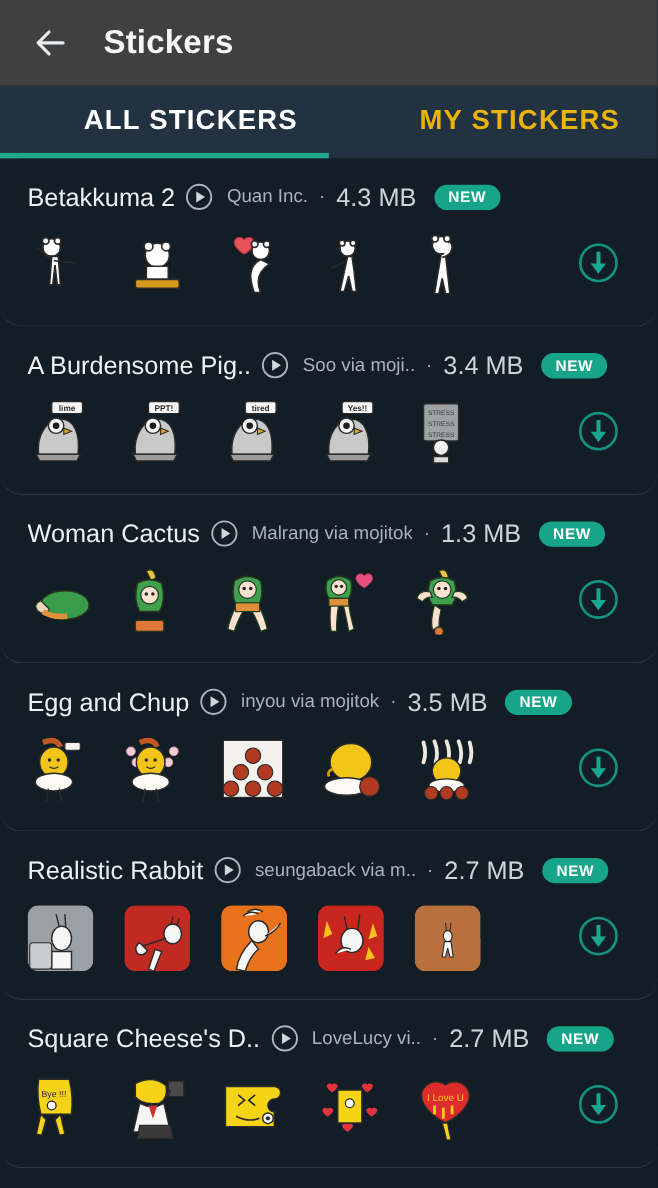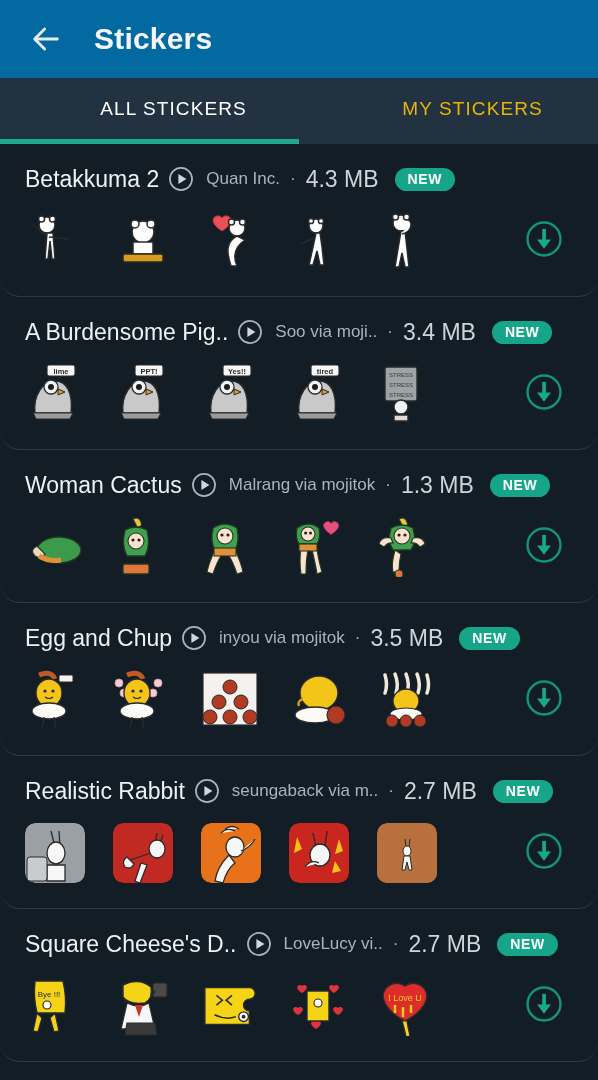--- a/index.html
+++ b/index.html
@@ -17,21 +17,21 @@
     height: 1080px;
     position: relative;
     background: #121d26;
     display: flex;
     flex-direction: column;
   }
 
   
   .appbar {
     height: 78px;
-    background: #0369a1;
+    background: #404040;
     display: flex;
     align-items: center;
     padding-left: 22px;
     flex: 0 0 auto;
   }
   .back-btn {
     width: 48px;
     height: 48px;
     display: flex;
     align-items: center;
@@ -55,22 +55,22 @@
     display: flex;
     position: relative;
     flex: 0 0 auto;
   }
   .tab {
     flex: 1 1 50%;
     display: flex;
     align-items: center;
     justify-content: center;
     cursor: pointer;
-    font-size: 19px;
-    font-weight: normal;
+    font-size: 25px;
+    font-weight: bold;
     letter-spacing: 1.1px;
     padding-bottom: 4px;
     margin-left: 48px;
   }
   .tab.active { color: #ffffff; }
   .tab.inactive { color: #eab308; }
   .tab-indicator {
     position: absolute;
     bottom: 0;
     left: 0;
@@ -332,32 +332,32 @@
                 <path d="M10 50 C8 32 18 18 30 18 C42 18 48 30 46 50 z" fill="#c9c9c9" stroke="#2a2a2a" stroke-width="1.4"></path>
                 <circle cx="26" cy="24" r="7" fill="#f4f4f4" stroke="#2a2a2a" stroke-width="1.3"></circle>
                 <circle cx="26" cy="24" r="3" fill="#1d1d1d"></circle>
                 <path d="M33 26 l7 3 l-7 3z" fill="#d8a326" stroke="#2a2a2a" stroke-width="1"></path>
                 <path d="M8 50 h40 l-3 6 h-34z" fill="#9b9b9b" stroke="#2a2a2a" stroke-width="1.2"></path>
               </svg>
             </div>
             <div class="thumb">
               <svg width="56" height="62" viewBox="0 0 56 62">
                 <rect x="22" y="2" width="28" height="11" rx="2" fill="#f7f7f7" stroke="#2a2a2a" stroke-width="1.2"></rect>
-                <text x="36" y="10.5" font-size="7.5" fill="#2a2a2a" text-anchor="middle" font-family="sans-serif" font-weight="bold">Yes!!</text>
+                <text x="36" y="10.5" font-size="7.5" fill="#2a2a2a" text-anchor="middle" font-family="sans-serif" font-weight="bold">tired</text>
                 <path d="M10 50 C8 32 18 18 30 18 C42 18 48 30 46 50 z" fill="#c9c9c9" stroke="#2a2a2a" stroke-width="1.4"></path>
                 <circle cx="26" cy="24" r="7" fill="#f4f4f4" stroke="#2a2a2a" stroke-width="1.3"></circle>
                 <circle cx="26" cy="24" r="3" fill="#1d1d1d"></circle>
                 <path d="M33 26 l7 3 l-7 3z" fill="#d8a326" stroke="#2a2a2a" stroke-width="1"></path>
                 <path d="M8 50 h40 l-3 6 h-34z" fill="#9b9b9b" stroke="#2a2a2a" stroke-width="1.2"></path>
               </svg>
             </div>
             <div class="thumb">
               <svg width="56" height="62" viewBox="0 0 56 62">
                 <rect x="22" y="2" width="28" height="11" rx="2" fill="#f7f7f7" stroke="#2a2a2a" stroke-width="1.2"></rect>
-                <text x="36" y="10.5" font-size="7.5" fill="#2a2a2a" text-anchor="middle" font-family="sans-serif" font-weight="bold">tired</text>
+                <text x="36" y="10.5" font-size="7.5" fill="#2a2a2a" text-anchor="middle" font-family="sans-serif" font-weight="bold">Yes!!</text>
                 <path d="M10 50 C8 32 18 18 30 18 C42 18 48 30 46 50 z" fill="#c9c9c9" stroke="#2a2a2a" stroke-width="1.4"></path>
                 <circle cx="26" cy="24" r="7" fill="#f4f4f4" stroke="#2a2a2a" stroke-width="1.3"></circle>
                 <circle cx="26" cy="24" r="3" fill="#1d1d1d"></circle>
                 <path d="M33 26 l7 3 l-7 3z" fill="#d8a326" stroke="#2a2a2a" stroke-width="1"></path>
                 <path d="M8 50 h40 l-3 6 h-34z" fill="#9b9b9b" stroke="#2a2a2a" stroke-width="1.2"></path>
               </svg>
             </div>
             <div class="thumb">
               <svg width="48" height="62" viewBox="0 0 48 62">
                 <rect x="8" y="4" width="32" height="34" rx="2" fill="#9ea3a6" stroke="#2a2a2a" stroke-width="1.4"></rect>

